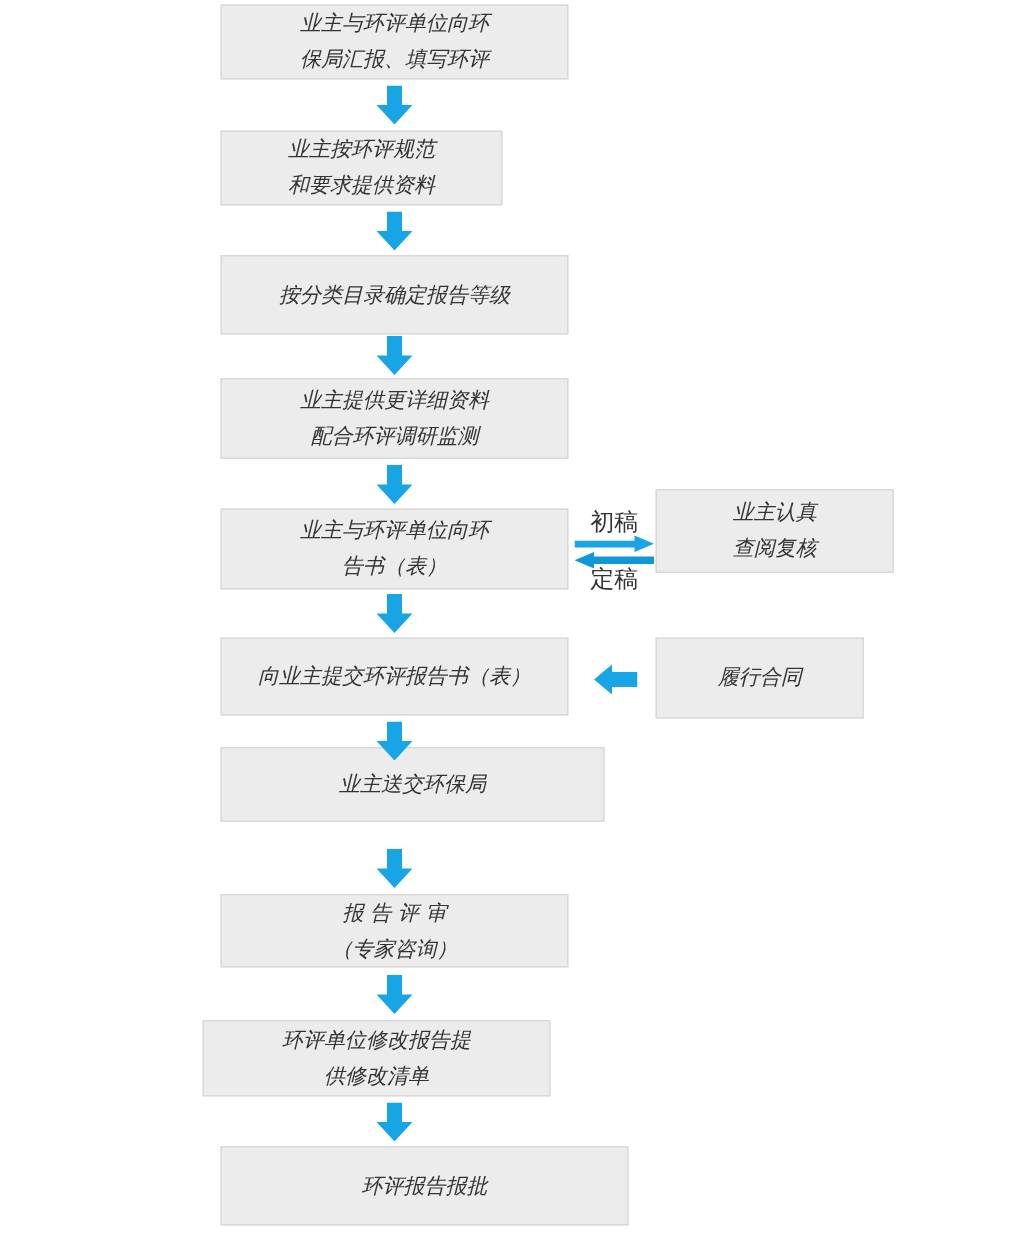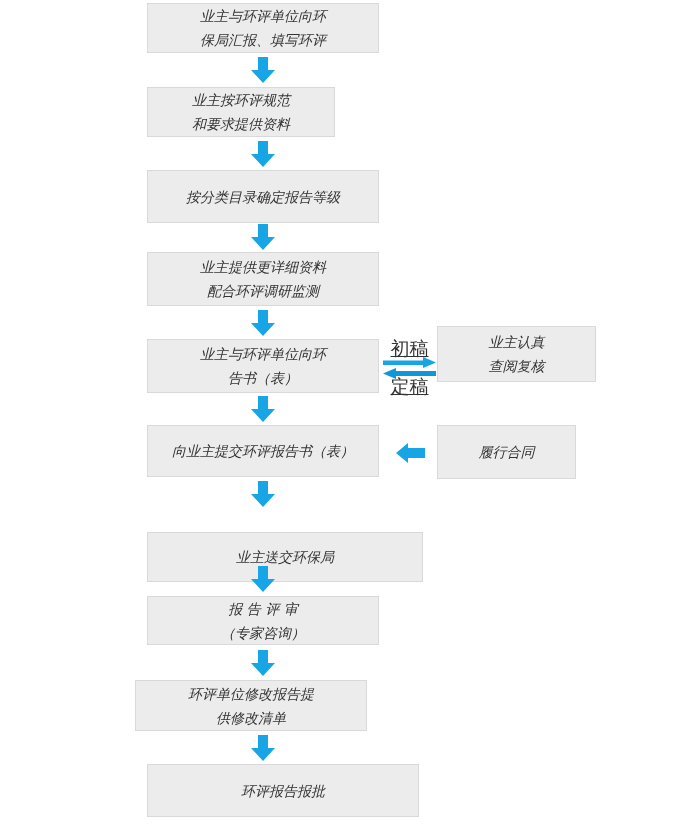--- a/index.html
+++ b/index.html
@@ -27,25 +27,24 @@
   .lbl { white-space: pre-line; font-style: italic; }
   .arr {
     position: absolute;
     color: var(--arrow, #18a5e6);
     display: block;
   }
   .swap-lbl {
     position: absolute;
     width: 53px;
     text-align: center;
-    font-size: 19px;
+    font-size: 16px;
     line-height: 16px;
     color: var(--text, #333333);
     white-space: nowrap;
-    text-decoration: underline;
   }
 </style>
 </head>
 <body>
 
 <div class="canvas">
 
   <div class="box" style="left:147px;top:3px;width:232px;height:50px">
       <span class="lbl">业主与环评单位向环
 保局汇报、填写环评</span>
@@ -61,21 +60,21 @@
       <span class="lbl">业主提供更详细资料
 配合环评调研监测</span>
     </div>
   <div class="box" style="left:147px;top:339px;width:232px;height:54px">
       <span class="lbl">业主与环评单位向环
 告书（表）</span>
     </div>
   <div class="box" style="left:147px;top:425px;width:232px;height:52px">
       <span class="lbl">向业主提交环评报告书（表）</span>
     </div>
-  <div class="box" style="left:147px;top:532px;width:276px;height:50px">
+  <div class="box" style="left:147px;top:498px;width:256px;height:50px">
       <span class="lbl">业主送交环保局</span>
     </div>
   <div class="box" style="left:147px;top:596px;width:232px;height:49px">
       <span class="lbl">报 告 评 审
 （专家咨询）</span>
     </div>
   <div class="box" style="left:135px;top:680px;width:232px;height:51px">
       <span class="lbl">环评单位修改报告提
 供修改清单</span>
     </div>

